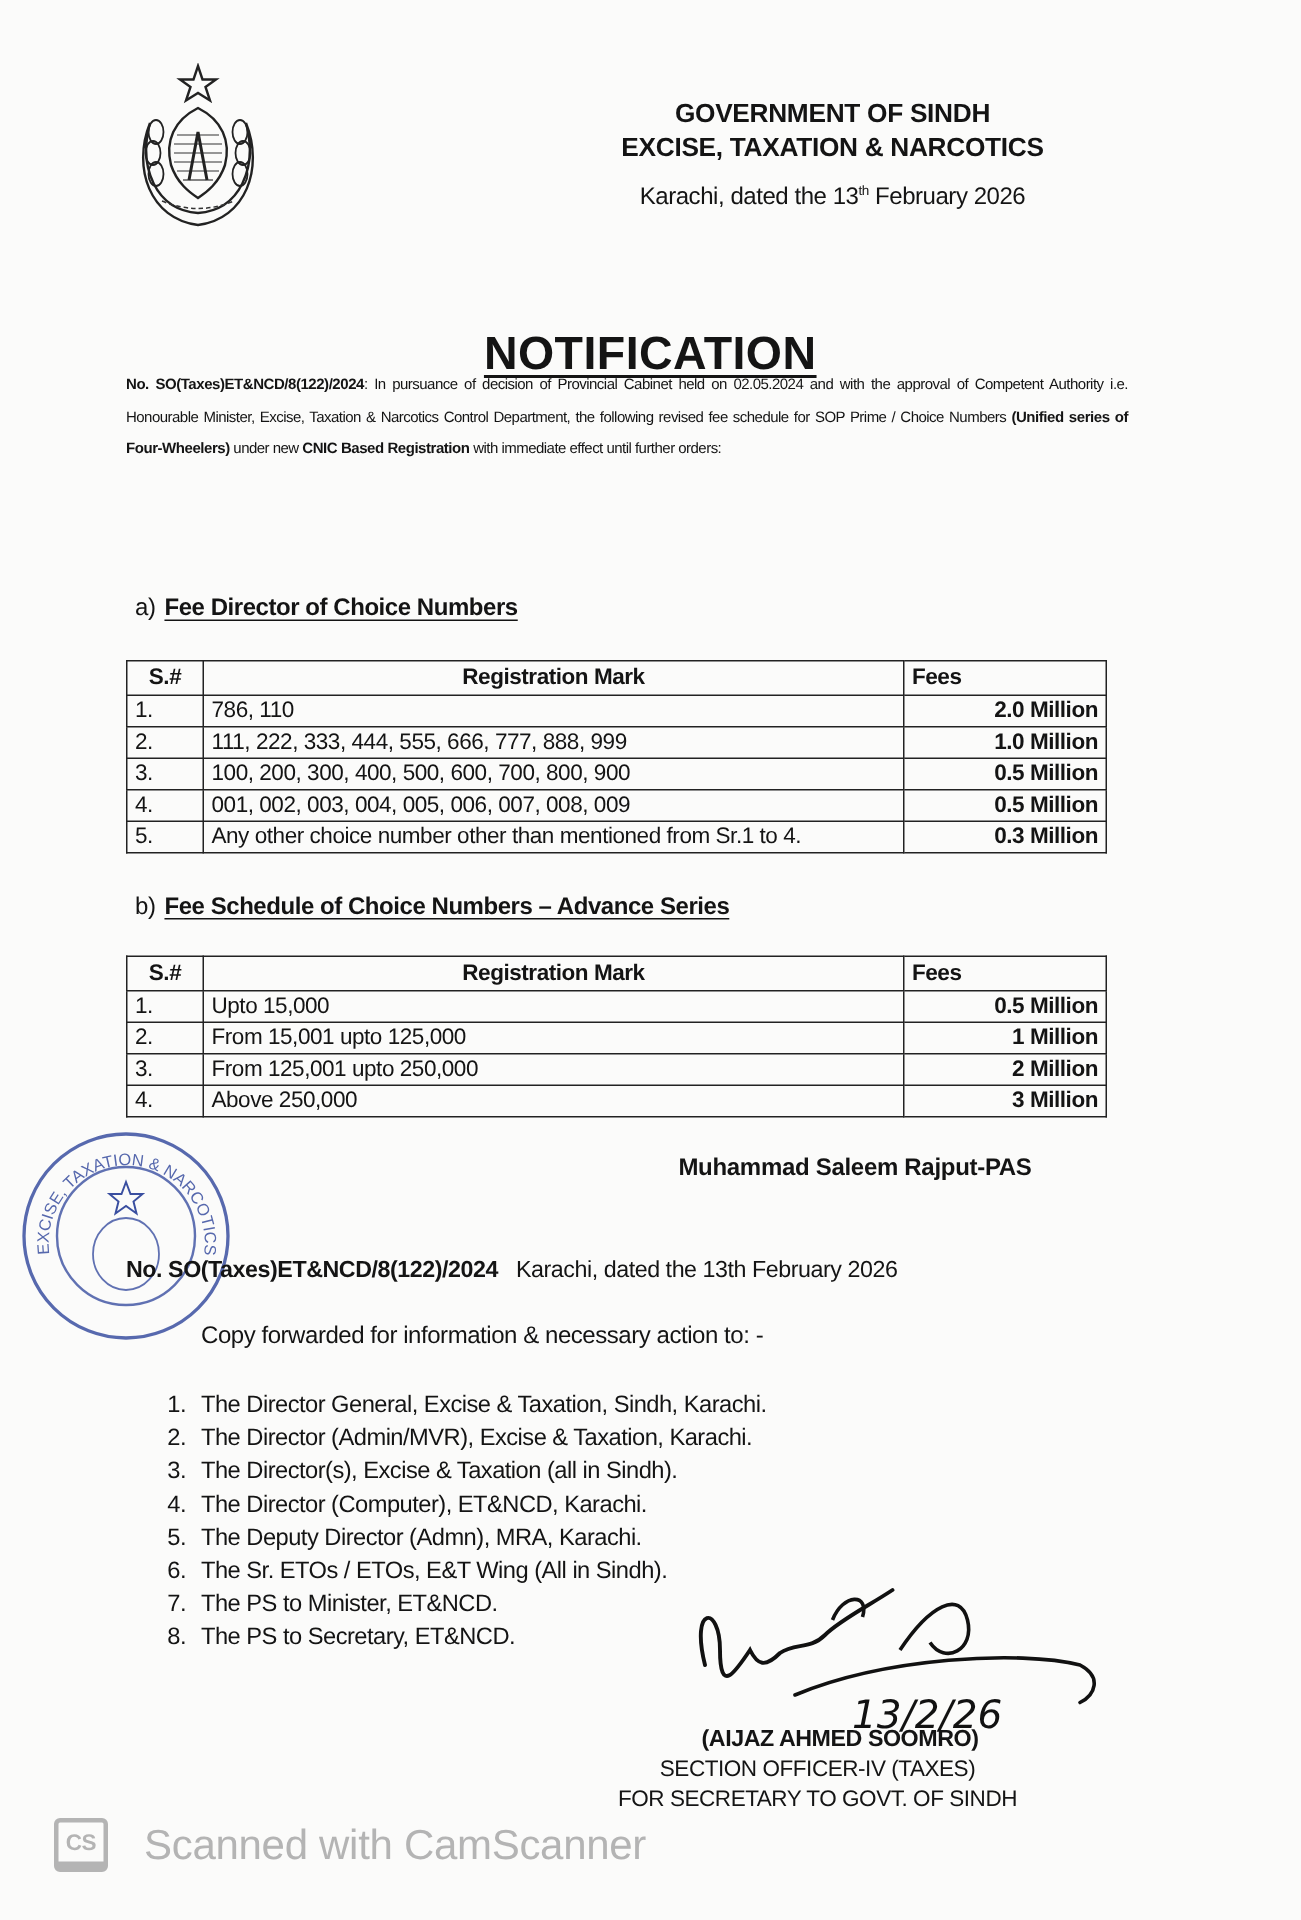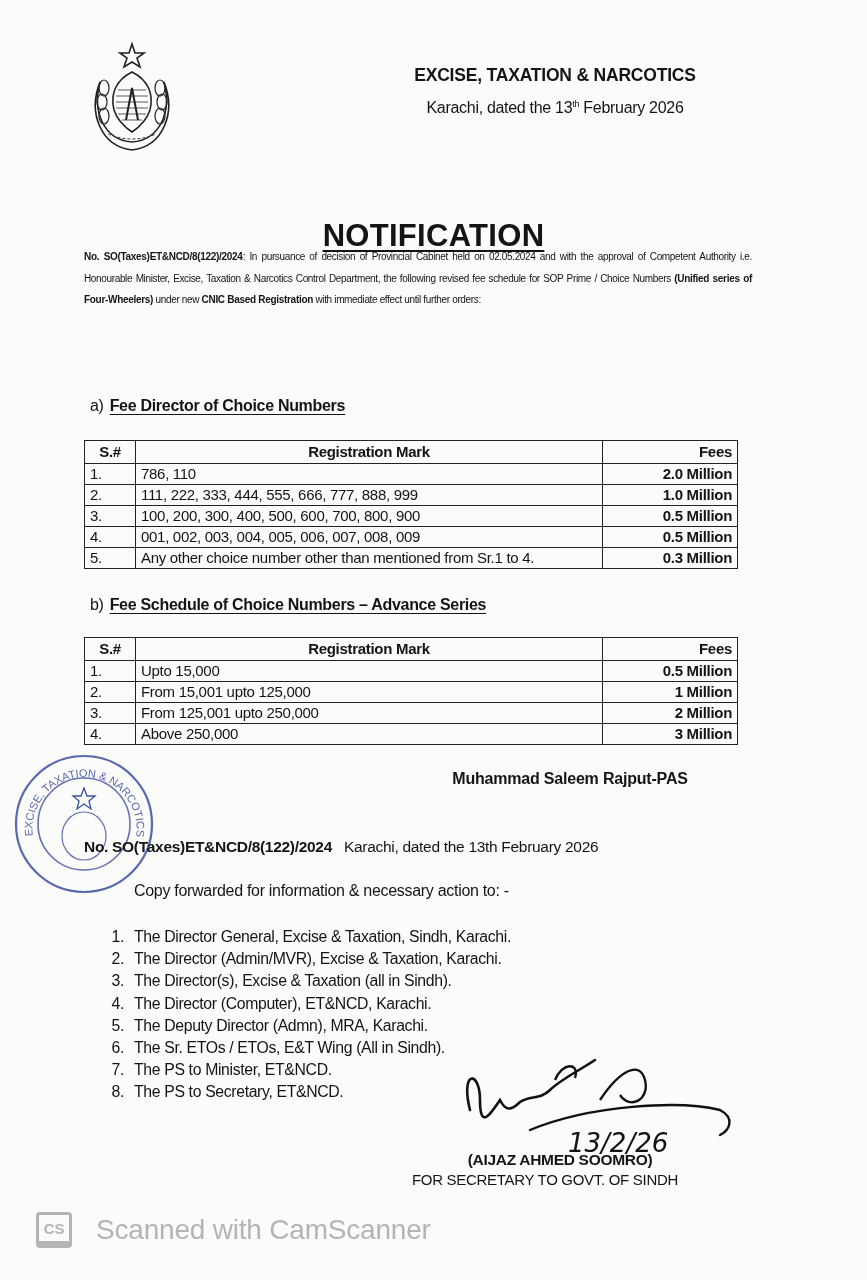--- a/index.html
+++ b/index.html
@@ -20,21 +20,21 @@
   .para { left:84px; top:246px; width:668px; font-size:10px; line-height:21.5px; text-align:justify; letter-spacing:-0.35px; }
   .para b { letter-spacing:-0.3px; }
   .sec { left:90px; font-size:16px; letter-spacing:-0.3px; }
   .sec b { text-decoration:underline; text-underline-offset:3px; margin-left:6px; }
   table.fee { position:absolute; left:84px; border-collapse:collapse; width:654px; font-size:15px; letter-spacing:-0.3px; }
   table.fee td, table.fee th { border:1.5px solid #222; padding:0 5px; height:20px; line-height:20px; }
   table.fee th { font-weight:bold; height:22px; }
   table.fee td.sn { width:40px; }
   table.fee th.sn { width:40px; text-align:center; }
   table.fee td.fee, table.fee th.fee { width:124px; text-align:right; font-weight:bold; }
-  table.fee th.fee { text-align:right; }
+  table.fee th.fee { text-align:left; }
   .sig1 { left:400px; top:770px; width:340px; text-align:center; }
   .sig1 .n { font-weight:bold; font-size:16px; letter-spacing:-0.2px; }
   .sig1 .d { font-size:15.5px; margin-top:2px; letter-spacing:-0.3px; }
   .ref { left:84px; top:838px; font-size:15.5px; letter-spacing:-0.3px; }
   .ref b { margin-right:12px; }
   .copy { left:134px; top:882px; font-size:16px; letter-spacing:-0.3px; }
   ol.dist { position:absolute; left:104px; top:926px; margin:0; padding:0 0 0 24px; font-size:15.8px; line-height:22.2px; letter-spacing:-0.35px; }
   ol.dist li { padding-left:6px; }
   .sig2 { left:380px; top:1150px; width:330px; text-align:center; font-size:15px; line-height:20px; letter-spacing:-0.3px; }
   .sig2 .n { font-weight:bold; font-size:15.5px; padding-left:30px; }
@@ -64,20 +64,21 @@
       <ellipse cx="16" cy="60" rx="5" ry="8"></ellipse>
       <ellipse cx="18" cy="74" rx="5" ry="8"></ellipse>
     <ellipse cx="74" cy="46" rx="5" ry="8"></ellipse>
       <ellipse cx="76" cy="60" rx="5" ry="8"></ellipse>
       <ellipse cx="74" cy="74" rx="5" ry="8"></ellipse>
   </g>
   <path d="M22,92 Q46,102 70,92" fill="none" stroke="#333" stroke-width="1" stroke-dasharray="3 2"></path>
 </svg>
 
 <div class="abs hdr">
+  <div class="l">GOVERNMENT OF SINDH</div>
   <div class="l">EXCISE, TAXATION &amp; NARCOTICS</div>
   <div class="date"><span>Karachi, dated the 13</span><sup>th</sup><span> February 2026</span></div>
 </div>
 
 <div class="abs title"><span>NOTIFICATION</span></div>
 
 <div class="abs para"><b>No. SO(Taxes)ET&amp;NCD/8(122)/2024</b><span>: In pursuance of decision of Provincial Cabinet held on 02.05.2024 and with the approval of Competent Authority i.e. Honourable Minister, Excise, Taxation &amp; Narcotics Control Department, the following revised fee schedule for SOP Prime / Choice Numbers </span><b>(Unified series of Four-Wheelers)</b><span> under new </span><b>CNIC Based Registration</b><span> with immediate effect until further orders:</span></div>
 
 <div class="abs sec" style="top:397px;"><span>a)</span><b>Fee Director of Choice Numbers</b></div>
 <table class="fee" style="top:440px;">
@@ -179,19 +180,20 @@
   <path d="M20,70 C10,30 30,30 30,60 C30,90 40,75 50,60 C55,70 60,72 70,62 C80,55 90,60 100,50 C110,40 130,30 145,20" fill="none" stroke="#111" stroke-width="2.6" stroke-linecap="round"></path>
   <path d="M105,40 C112,22 130,22 125,38" fill="none" stroke="#111" stroke-width="2.4"></path>
   <path d="M150,60 C170,30 190,20 195,40 C200,60 180,70 170,55" fill="none" stroke="#111" stroke-width="2.4"></path>
   <path d="M80,90 C140,65 230,60 270,70 C285,78 280,90 270,95" fill="none" stroke="#111" stroke-width="2.4" stroke-linecap="round"></path>
   <text x="118" y="112" font-size="26" font-family="DejaVu Sans, sans-serif" fill="#111" font-style="italic">13/2/26</text>
   <path d="M-55,95 L-30,88 L-45,118 M-40,110 L-20,132" fill="none" stroke="#111" stroke-width="2.4"></path>
 </svg>
 
 <div class="abs sig2">
   <div class="n">(AIJAZ AHMED SOOMRO)</div>
+  <div>SECTION OFFICER-IV (TAXES)</div>
   <div>FOR SECRETARY TO GOVT. OF SINDH</div>
 </div>
 
 <div class="abs watermark">
   <div class="cslogo">CS</div>
   <span>Scanned with CamScanner</span>
 </div>
 
 </body></html>

